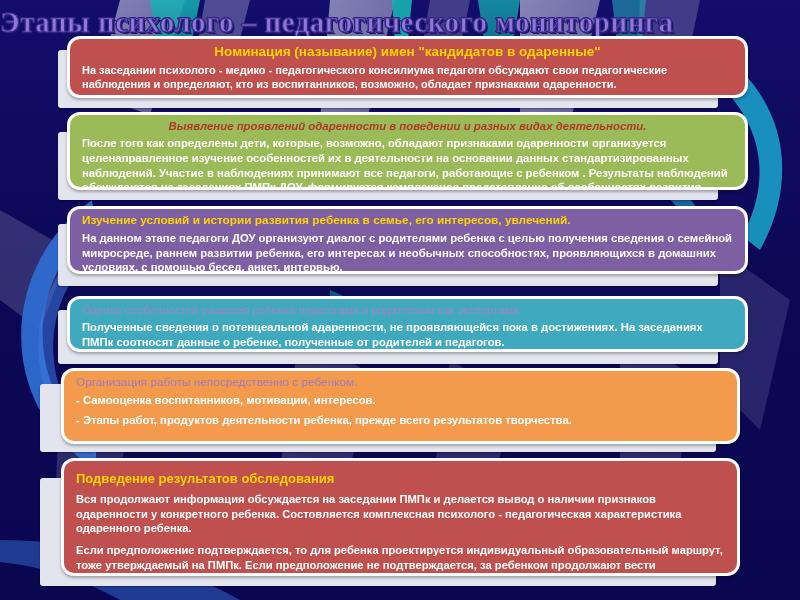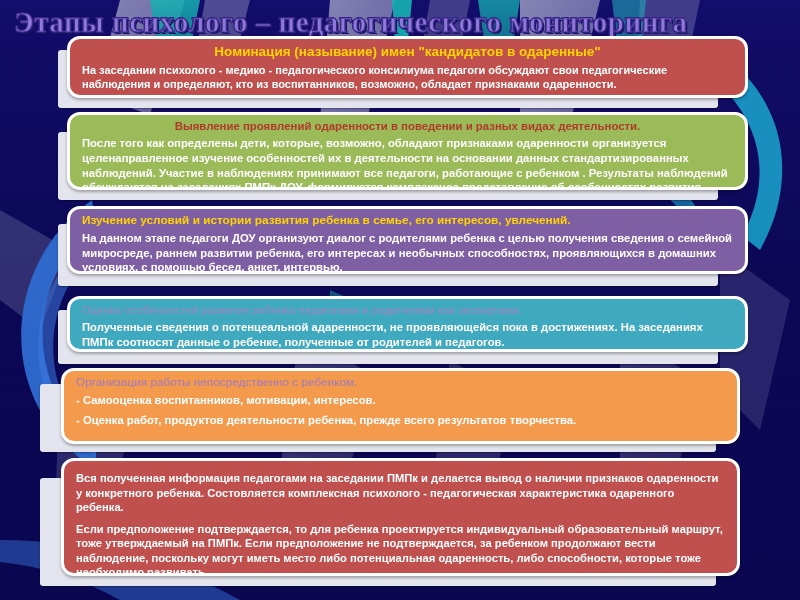--- a/index.html
+++ b/index.html
@@ -87,34 +87,33 @@
     color: #8f78d8;
     -webkit-text-stroke: 1px #3b2a8c;
     text-shadow:
        1px 0 0 #2a1f7a,
       -1px 0 0 #2a1f7a,
        0 1px 0 #2a1f7a,
        0 -1px 0 #2a1f7a,
        2px 2px 0 #1a1560;
     white-space: nowrap;
     pointer-events: none;
-    padding-left: 14px;
   }
 
   
   #stage-1 { left: 58px;  top: 36px;  width: 690px; height: 74px; }
   #stage-1 .plate { left: 0px;   top: 14px; width: 660px; height: 58px; }
   #stage-1 .card  { left: 9px;   top: 0px;  width: 681px; height: 62px; background: #c0504d; }
   #stage-1 .title { color: #ffd400; font-size: 13.5px; }
   #stage-1 .body  { font-size: 11px; }
 
   #stage-2 { left: 58px;  top: 112px; width: 690px; height: 90px; }
   #stage-2 .plate { left: 0px;   top: 20px; width: 660px; height: 68px; }
   #stage-2 .card  { left: 9px;   top: 0px;  width: 681px; height: 78px; background: #9bbb59; }
-  #stage-2 .title { color: #b03a2a; font-size: 11.4px; }
+  #stage-2 .title { color: #b03a2a; font-size: 11.4px; font-style: italic; }
   #stage-2 .body  { font-size: 11.3px; }
 
   #stage-3 { left: 58px;  top: 206px; width: 690px; height: 82px; }
   #stage-3 .plate { left: 0px;   top: 18px; width: 660px; height: 62px; }
   #stage-3 .card  { left: 9px;   top: 0px;  width: 681px; height: 68px; background: #7f5fa4; }
   #stage-3 .title { color: #ffd400; font-size: 11.8px; }
   #stage-3 .body  { font-size: 11.3px; }
 
   #stage-4 { left: 58px;  top: 296px; width: 690px; height: 70px; }
   #stage-4 .plate { left: 0px;   top: 14px; width: 660px; height: 54px; }
@@ -226,27 +225,28 @@
       <p class="body">Полученные сведения о потенцеальной адаренности, не проявляющейся пока в достижениях. На заседаниях ПМПк соотносят данные о ребенке, полученные от родителей и педагогов.</p>
     </div>
   </div>
 
   <div class="stage" id="stage-5">
     <div class="plate"></div>
     <div class="card">
       <p class="title">Организация работы непосредственно с ребенком.</p>
       <ul>
         <li>- Самооценка воспитанников, мотивации, интересов.</li>
-        <li>- Оценка работ, продуктов деятельности ребенка, прежде всего результатов творчества.</li>
+        <li>- Этапы работ, продуктов деятельности ребенка, прежде всего результатов творчества.</li>
 
       </ul>
     </div>
   </div>
 
   <div class="stage" id="stage-6">
     <div class="plate"></div>
     <div class="card">
-      <p class="body">Вся полученная информация педагогами на заседании ПМПк и делается вывод о наличии признаков одаренности у конкретного ребенка. Состовляется комплексная психолого - педагогическая характеристика одаренного ребенка.</p>
+      <p class="title">Подведение результатов обследования</p>
+      <p class="body">Вся продолжают информация обсуждается на заседании ПМПк и делается вывод о наличии признаков одаренности у конкретного ребенка. Состовляется комплексная психолого - педагогическая характеристика одаренного ребенка.</p>
       <p class="body">Если предположение подтверждается, то для ребенка проектируется индивидуальный образовательный маршрут, тоже утверждаемый на ПМПк. Если предположение не подтверждается,  за ребенком продолжают вести наблюдение, поскольку могут иметь место либо потенциальная одаренность, либо способности, которые тоже необходимо развивать.</p>
     </div>
   </div>
 
 </div>
 
 </body></html>

